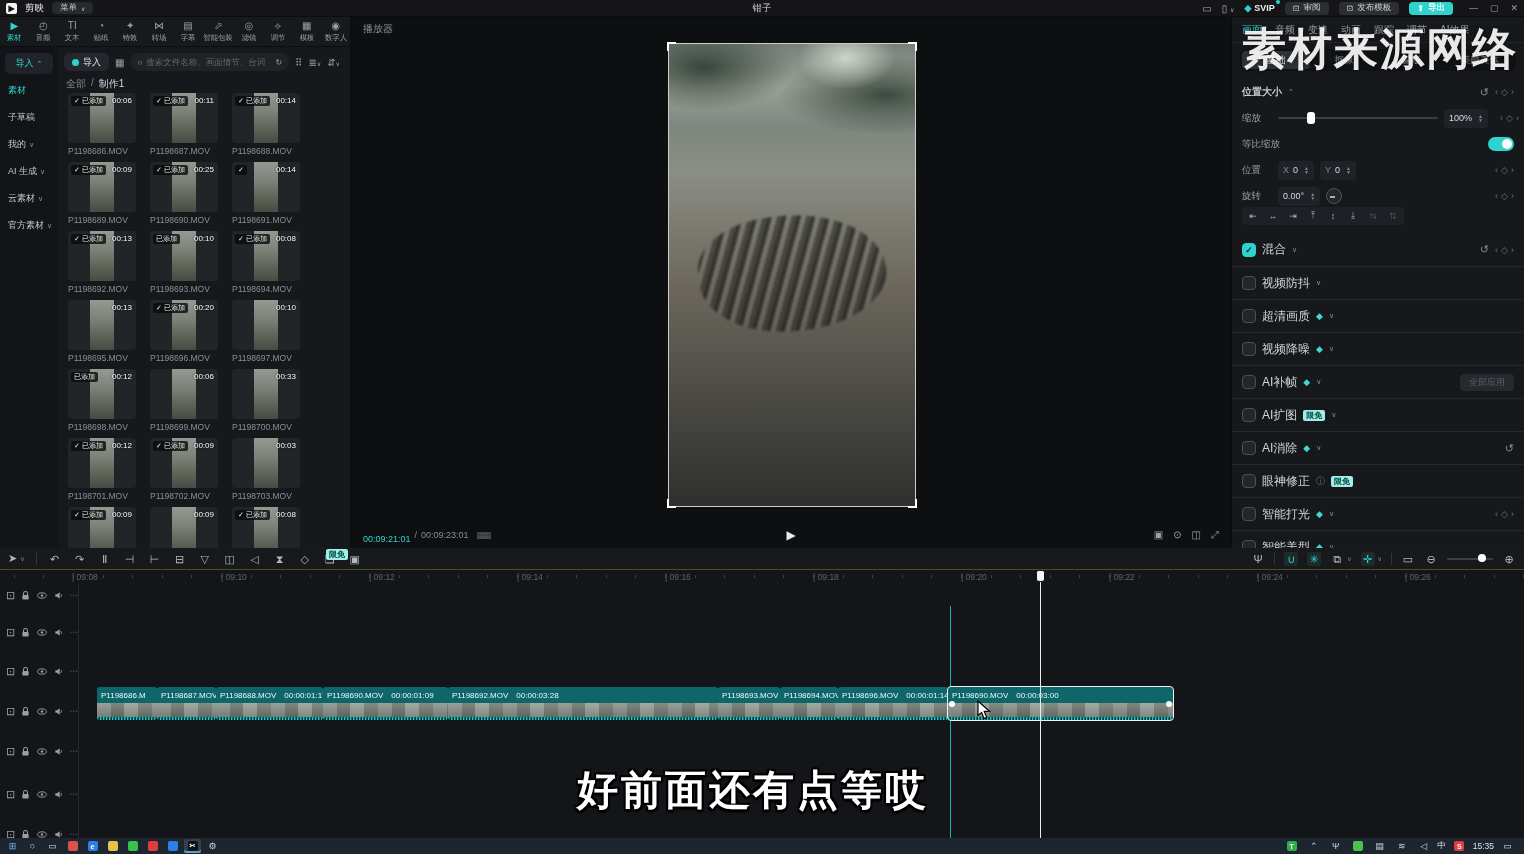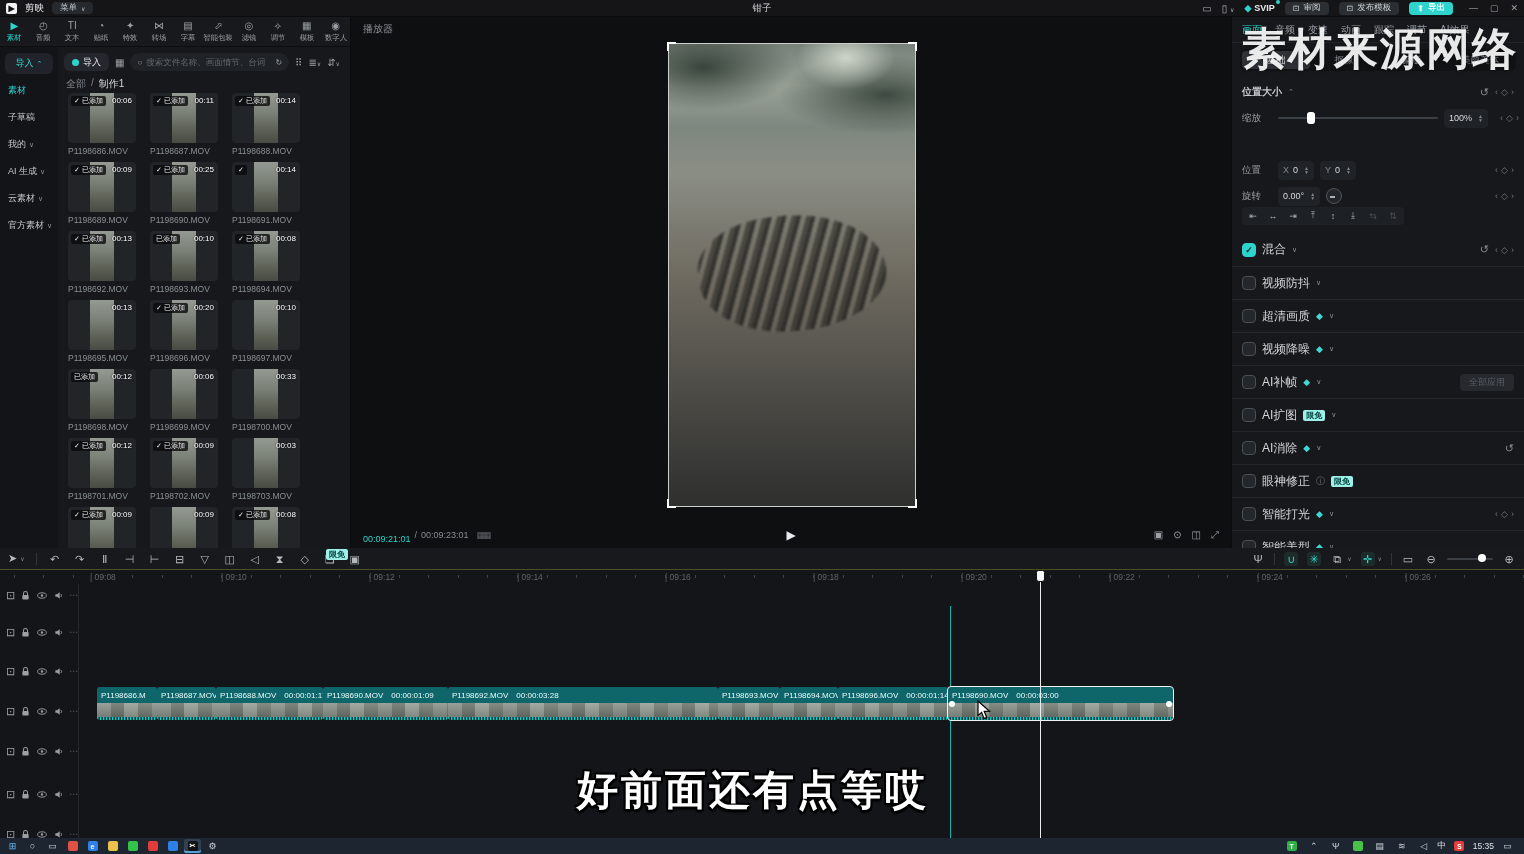--- a/index.html
+++ b/index.html
@@ -590,20 +590,25 @@
           </span>
       </span>
       <span class="spacer"></span>
       <span class="kf">
           <span>‹</span>
           <span>◇</span>
           <span>›</span>
         </span>
     </div>
 
+    <div class="insp-row" style="top:116px">
+      <span class="insp-sub" style="width:auto">等比缩放</span>
+      <span class="spacer"></span>
+      <span class="toggle"></span>
+    </div>
 
     <div class="insp-row" style="top:142px">
       <span class="insp-sub">位置</span>
       <span class="num-box">
         <span class="axis">X</span>
           <span>0</span>
         <span class="stepper">
             <span>▲</span>
             <span>▼</span>
           </span>
@@ -842,21 +847,21 @@
         <span class="rl-tick" style="left: 1257px;"></span>
         <span class="rl-tick" style="left: 1286.6px;"></span>
         <span class="rl-tick" style="left: 1316.2px;"></span>
         <span class="rl-tick" style="left: 1345.8px;"></span>
         <span class="rl-tick" style="left: 1375.4px;"></span>
         <span class="rl-tick" style="left: 1405px;"></span>
         <span class="rl-tick" style="left: 1434.6px;"></span>
         <span class="rl-tick" style="left: 1464.2px;"></span>
         <span class="rl-tick" style="left: 1493.8px;"></span>
         <span class="rl-tick" style="left: 1523.4px;"></span>
-        <span class="rl-label" style="left: 90px;">| 09:08</span>
+        <span class="rl-label" style="left: 72px;">| 09:08</span>
         <span class="rl-label" style="left: 221px;">| 09:10</span>
         <span class="rl-label" style="left: 369px;">| 09:12</span>
         <span class="rl-label" style="left: 517px;">| 09:14</span>
         <span class="rl-label" style="left: 665px;">| 09:16</span>
         <span class="rl-label" style="left: 813px;">| 09:18</span>
         <span class="rl-label" style="left: 961px;">| 09:20</span>
         <span class="rl-label" style="left: 1109px;">| 09:22</span>
         <span class="rl-label" style="left: 1257px;">| 09:24</span>
         <span class="rl-label" style="left: 1405px;">| 09:26</span>
       </div>

